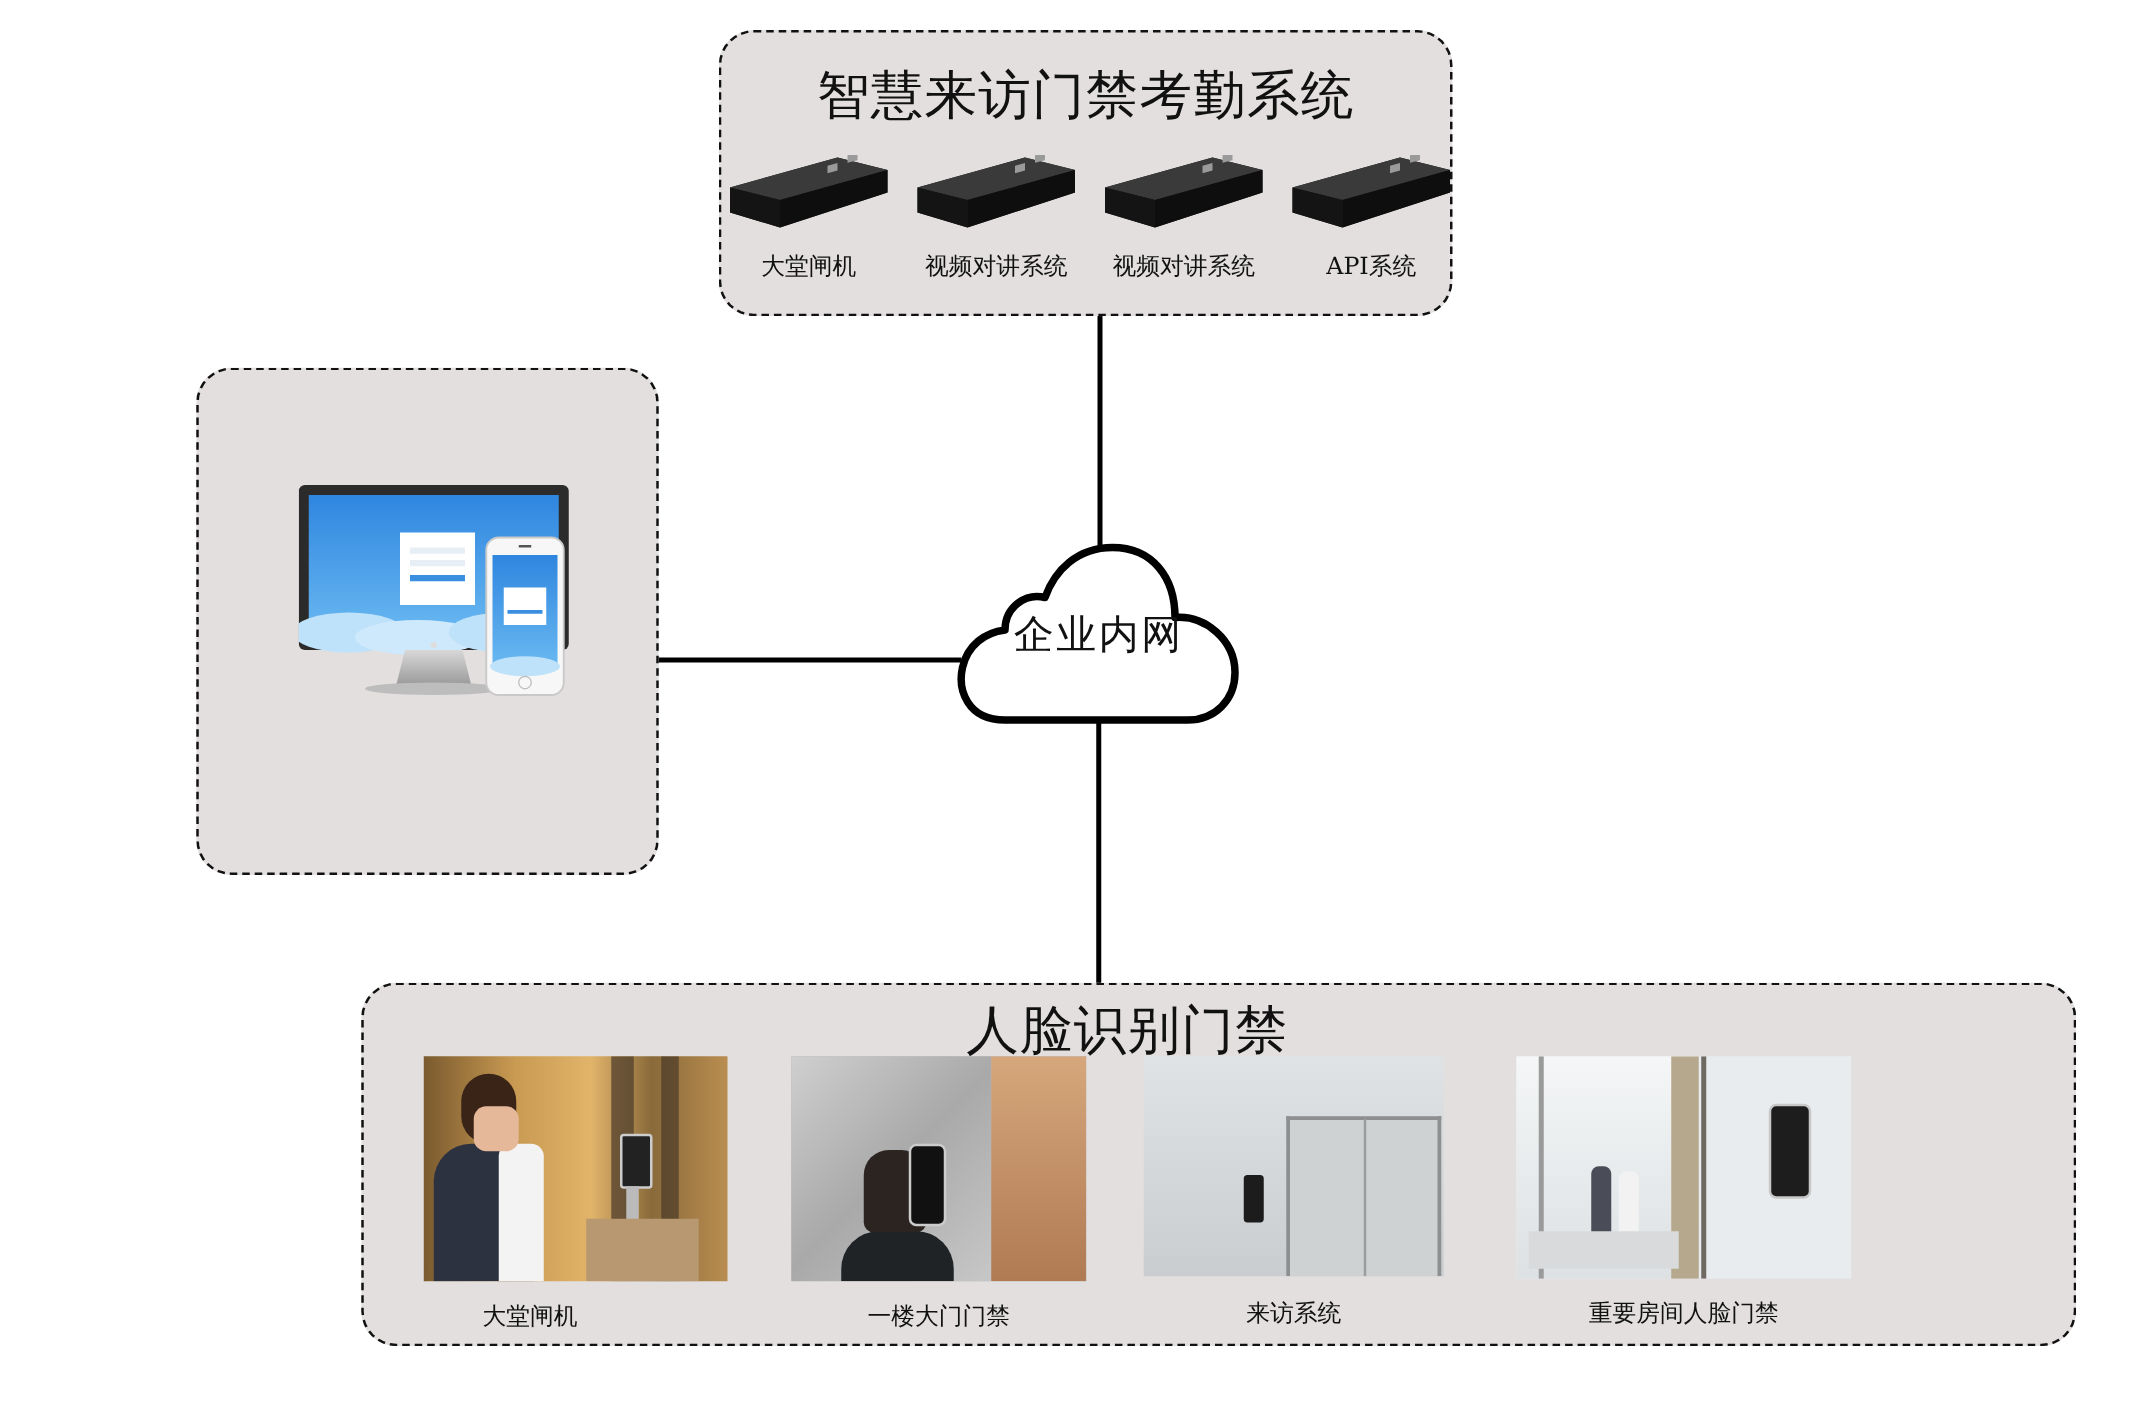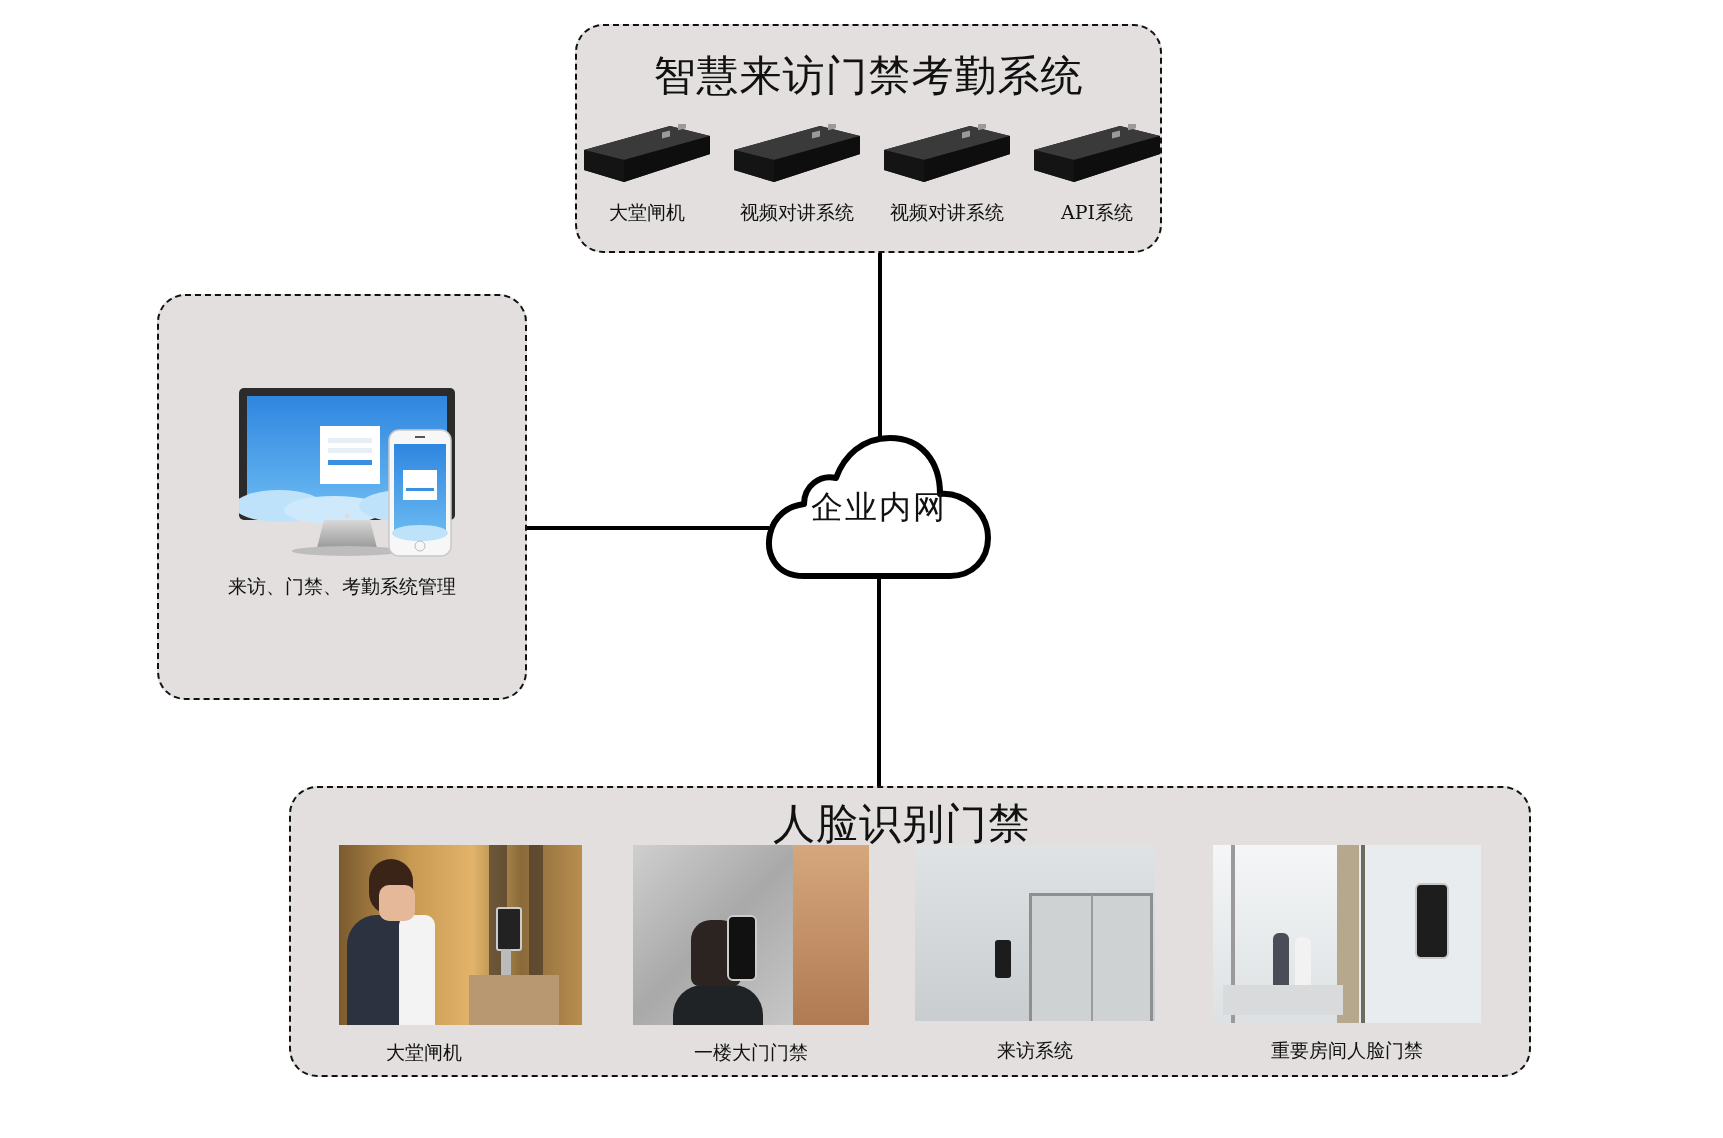--- a/index.html
+++ b/index.html
@@ -93,31 +93,30 @@
     <ellipse cx="108" cy="163" rx="55" ry="5" fill="#bdbdbd"></ellipse>
 
     <rect x="150" y="42" width="62" height="126" rx="10" fill="#f7f7f7" stroke="#c9c9c9" stroke-width="1.5"></rect>
     <rect x="155" y="56" width="52" height="92" fill="url(#sky)"></rect>
     <ellipse cx="181" cy="145" rx="28" ry="8" fill="#bfe2fb"></ellipse>
     <rect x="164" y="82" width="34" height="30" fill="#ffffff"></rect>
     <rect x="167" y="100" width="28" height="3" fill="#3a8fe0"></rect>
     <circle cx="181" cy="158" r="5" fill="none" stroke="#bbb" stroke-width="1"></circle>
     <rect x="176" y="48" width="10" height="2" fill="#555"></rect>
   </svg>
-  <div class="label" style="left:0; right:0; top:278px;">来访、门禁、考勤系统管理</div>
 </div>
 
 <div class="abs" style="left:764px; top:434px; width:230px; height:148px;">
   <svg class="abs" style="left:0; top:0;" width="230" height="148" viewBox="0 0 230 148">
     <path d="M40 142 C10 142 2 118 6 100 C10 82 24 72 40 70 C40 52 56 40 72 44 C80 22 98 4 126 4 C158 4 176 28 176 60 C200 58 224 78 224 104 C224 126 208 142 186 142 Z" fill="#ffffff" stroke="#000" stroke-width="6" stroke-linejoin="round"></path>
   </svg>
   <div class="cloud-text" style="top:52px;">企业内网</div>
 </div>
 
-<div class="group" style="left:289px; top:786px; width:1242px; height:291px;">
+<div class="group" style="left:289px; top:786px; width:1372px; height:291px;">
   <div class="title" style="top:8px; text-align:left; left:482px;">人脸识别门禁</div>
 
   <div class="photo" style="left:48px; top:57px; width:243px; height:180px; background:linear-gradient(90deg,#7a5a2e 0%,#c99a52 30%,#e1b46a 55%,#8a6a3a 75%,#b98d50 100%);">
     <div class="abs" style="left:150px; top:0; width:18px; height:180px; background:#4a3b2b; opacity:.7;"></div>
     <div class="abs" style="left:190px; top:0; width:14px; height:180px; background:#3e3024; opacity:.6;"></div>
     <div class="abs" style="left:8px; top:70px; width:80px; height:110px; background:#2c3240; border-radius:30px 30px 0 0;"></div>
     <div class="abs" style="left:60px; top:70px; width:36px; height:110px; background:#f3f3f3; border-radius:10px 10px 0 0;"></div>
     <div class="abs" style="left:30px; top:14px; width:44px; height:56px; background:#3a2418; border-radius:22px;"></div>
     <div class="abs" style="left:40px; top:40px; width:36px; height:36px; background:#e6b89a; border-radius:10px;"></div>
     <div class="abs" style="left:157px; top:62px; width:22px; height:40px; background:#222; border:2px solid #ccc; border-radius:3px;"></div>

